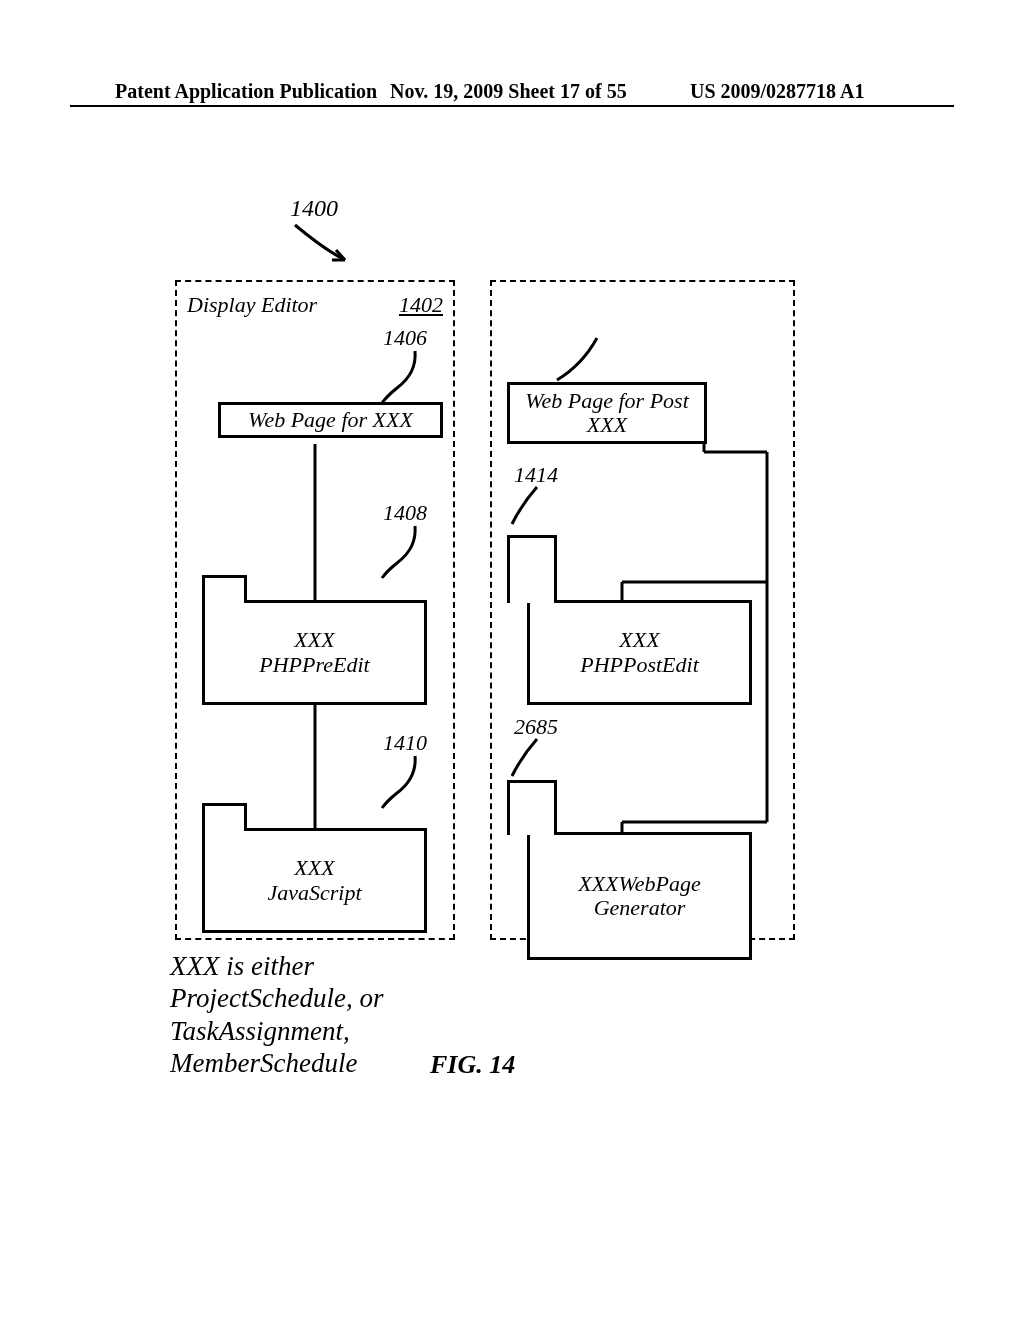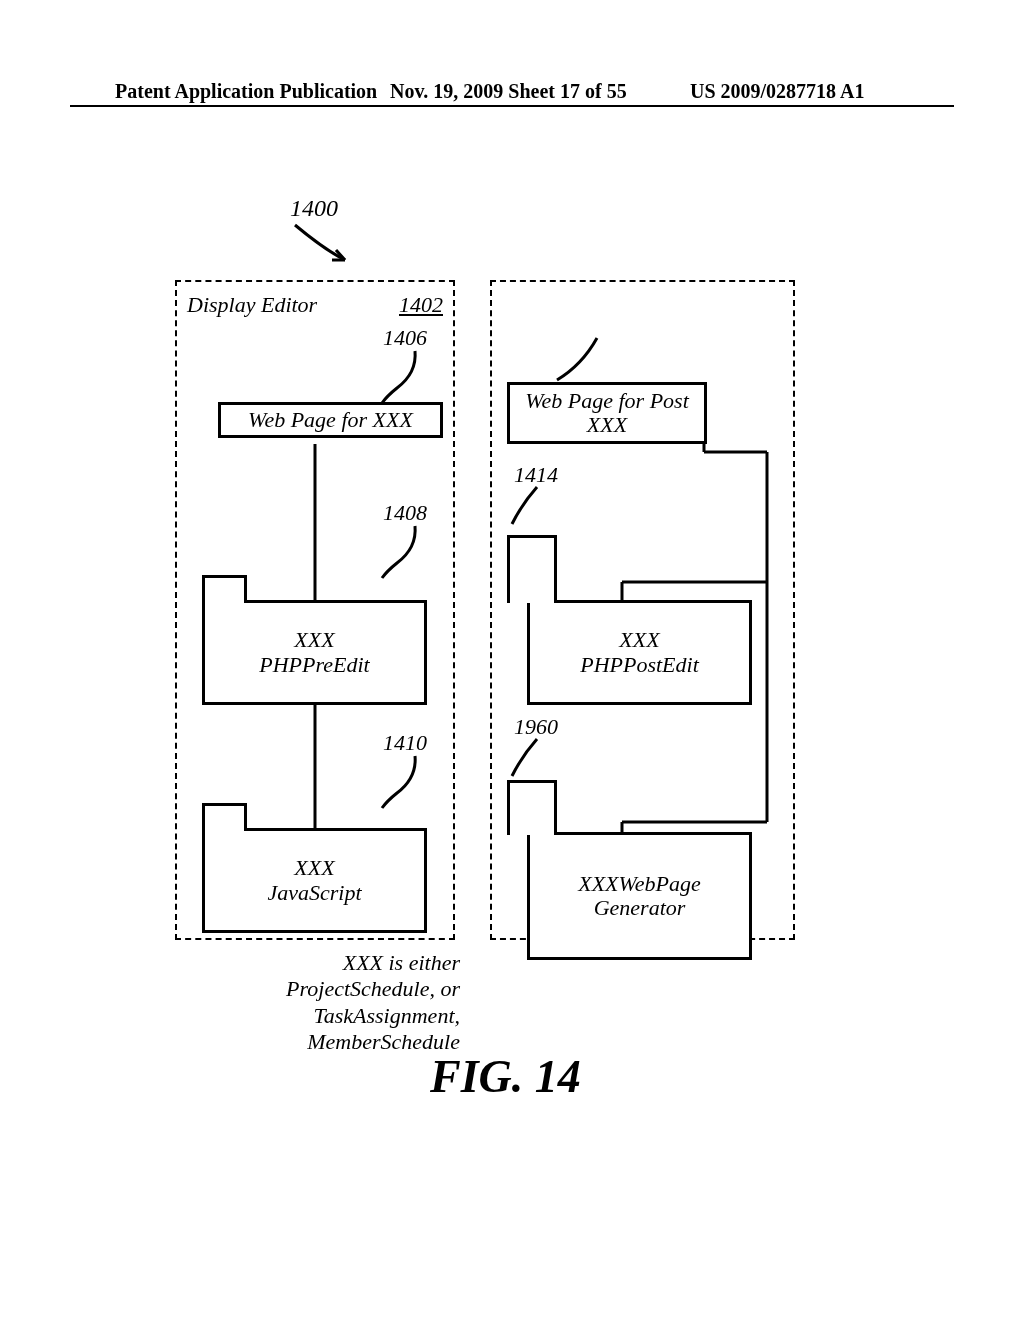--- a/index.html
+++ b/index.html
@@ -144,29 +144,29 @@
   .v-connector {
     position: absolute;
     width: 3px;
     background: black;
     left: 50%;
     transform: translateX(-50%);
   }
   .footnote {
     position: absolute;
     font-style: italic;
-    font-size: 22px;
-    text-align: right;
+    font-size: 27px;
+    text-align: left;
     line-height: 1.2;
   }
   .fig-label {
     position: absolute;
     font-weight: bold;
     font-style: italic;
-    font-size: 46px;
+    font-size: 26px;
   }
 </style>
 </head>
 <body>
 
 <div class="header">
   <span class="header-left">Patent Application Publication</span>
   <span class="header-mid">Nov. 19, 2009  Sheet 17 of 55</span>
   <span class="header-right">US 2009/0287718 A1</span>
 </div>
@@ -249,21 +249,21 @@
     <svg class="call-curve" style="top:202px; left:15px;" width="50" height="50">
       <path d="M 30 3 Q 15 20 5 40" stroke="black" stroke-width="3" fill="none"></path>
     </svg>
 
     <div class="component" style="top:318px; left:35px; width:225px; height:105px;">
       <div class="tab" style="top:-68px; height:68px; width:50px; left:-23px;"></div>
       <span>XXX</span>
       <span>PHPPostEdit</span>
     </div>
 
-    <div class="call-label" style="top: 432px; left: 22px;">1960</div>
+    <div class="call-label" style="top: 432px; left: 22px;">2685</div>
     <svg class="call-curve" style="top:454px; left:15px;" width="50" height="50">
       <path d="M 30 3 Q 15 20 5 40" stroke="black" stroke-width="3" fill="none"></path>
     </svg>
 
     <div class="component" style="top:550px; left:35px; width:225px; height:128px;">
       <div class="tab" style="top:-55px; height:55px; width:50px; left:-23px;"></div>
       <span>XXXWebPage</span>
       <span>Generator</span>
     </div>
   </div>

